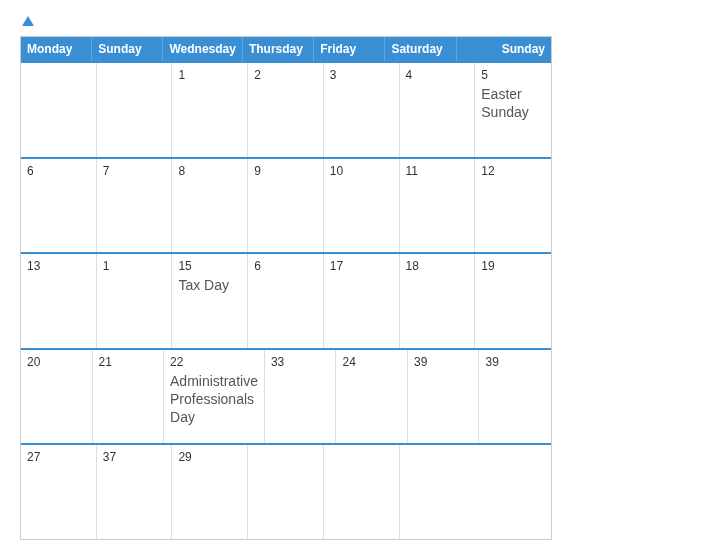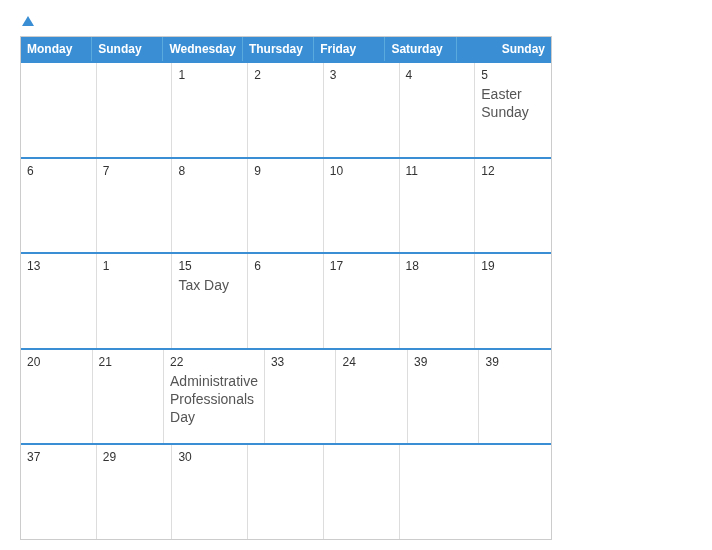--- a/index.html
+++ b/index.html
@@ -218,27 +218,27 @@
           </div>
           <div class="cal-cell">
             <span class="cal-day-num">39</span>
           </div>
           <div class="cal-cell">
             <span class="cal-day-num">39</span>
           </div>
         </div>
         <div class="cal-week">
           <div class="cal-cell">
+            <span class="cal-day-num">27</span>
+          </div>
+          <div class="cal-cell">
             <span class="cal-day-num">37</span>
           </div>
           <div class="cal-cell">
             <span class="cal-day-num">29</span>
-          </div>
-          <div class="cal-cell">
-            <span class="cal-day-num">30</span>
           </div>
           <div class="cal-cell empty-cell"></div>
           <div class="cal-cell empty-cell"></div>
           <div class="cal-cell empty-cell"></div>
         </div>
       </div>
   </div>
 </div>
 
 </body></html>

